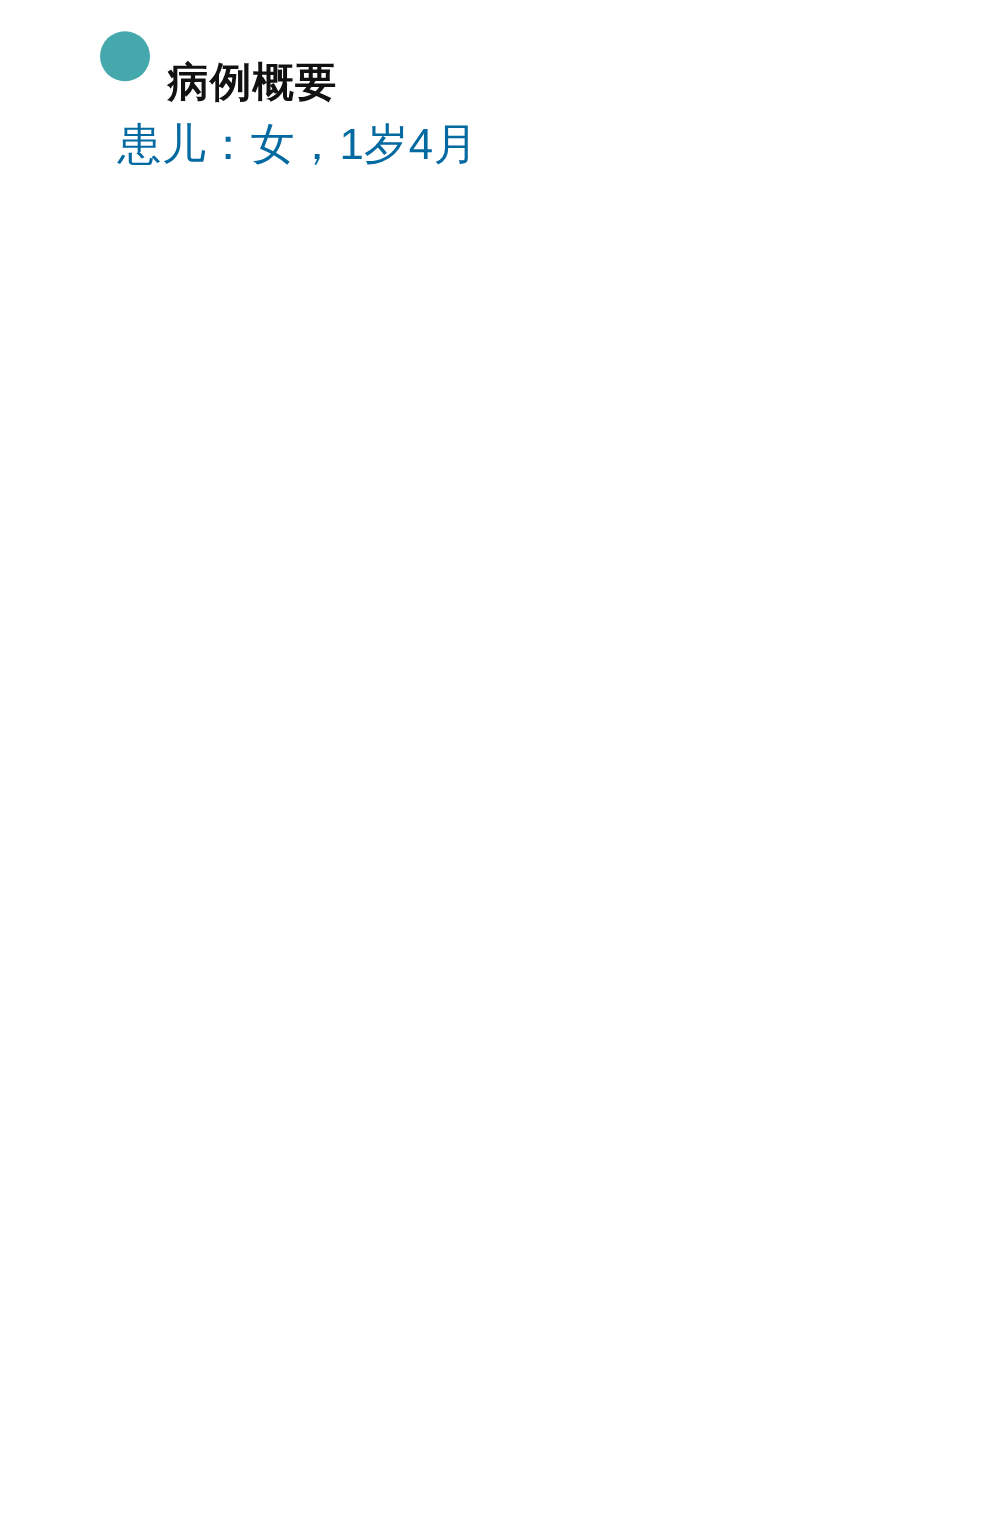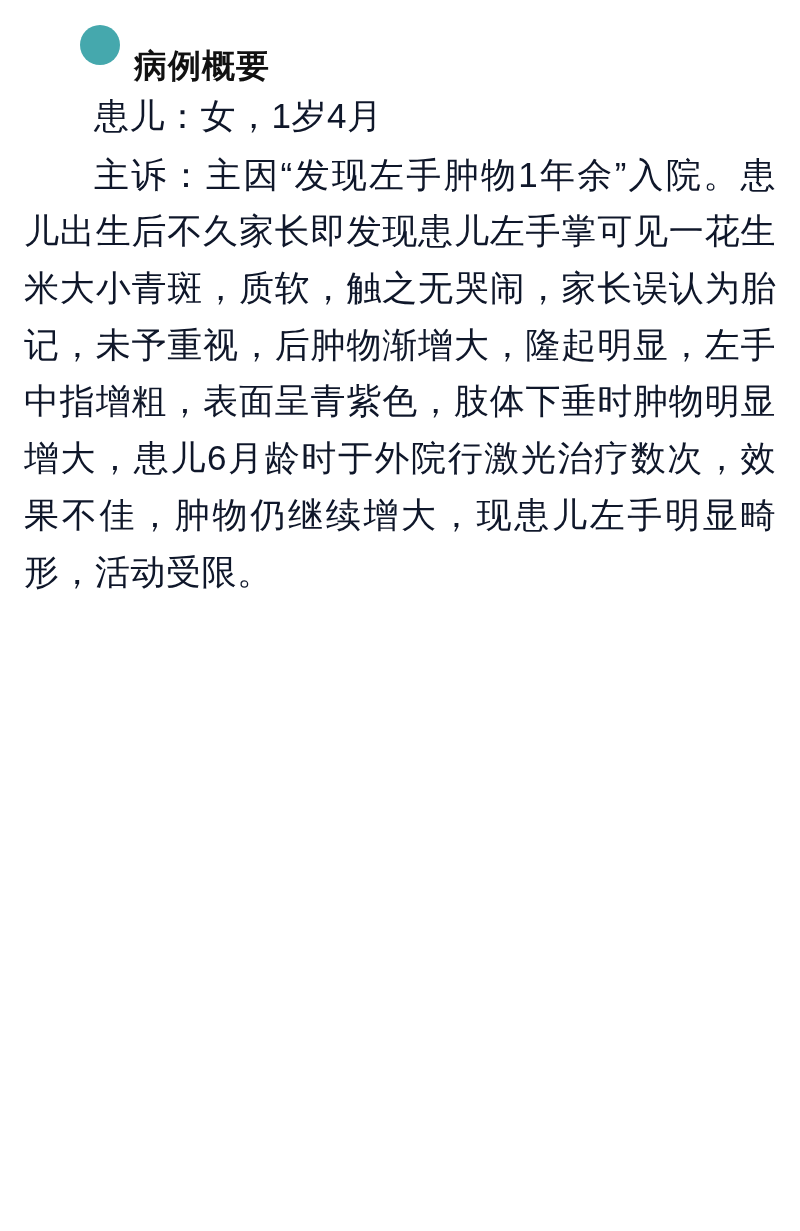--- a/index.html
+++ b/index.html
@@ -41,21 +41,21 @@
     font-weight: bold;
     letter-spacing: 1px;
     color: #111111;
     line-height: 1;
     margin-top: 40px;
   }
   .body-text {
     margin-top: 12px;
     font-size: 35px;
     line-height: 1.62;
-    color: #0f172a;
+    color: #0369a1;
     letter-spacing: 0.5px;
   }
   .para {
     margin: 0;
     text-indent: 70px;
     text-align: justify;
     text-justify: inter-ideograph;
   }
   .para + .para {
     margin-top: 2px;
@@ -66,16 +66,15 @@
 
 <div class="page">
 
   <div class="section-header">
     <span class="bullet-dot"></span>
     <span class="section-title">病例概要</span>
   </div>
 
   <div class="body-text">
     <p class="para">患儿：女，1岁4月</p>
-    <p class="para">主诉：主因“发现左手肿物1年余”入院。患儿出生后不久家长即发现患儿左手掌可见一花生米大小青斑，质软，触之无哭闹，家长误认为胎记，未予重视，后肿物渐增大，隆起明显，左手中指增粗，表面呈青紫色，肢体下垂时肿物明显增大，患儿6月龄时于外院行激光治疗数次，效果不佳，肿物仍继续增大，现患儿左手明显畸形，活动受限。</p>
   </div>
 
 </div>
 
 </body></html>

